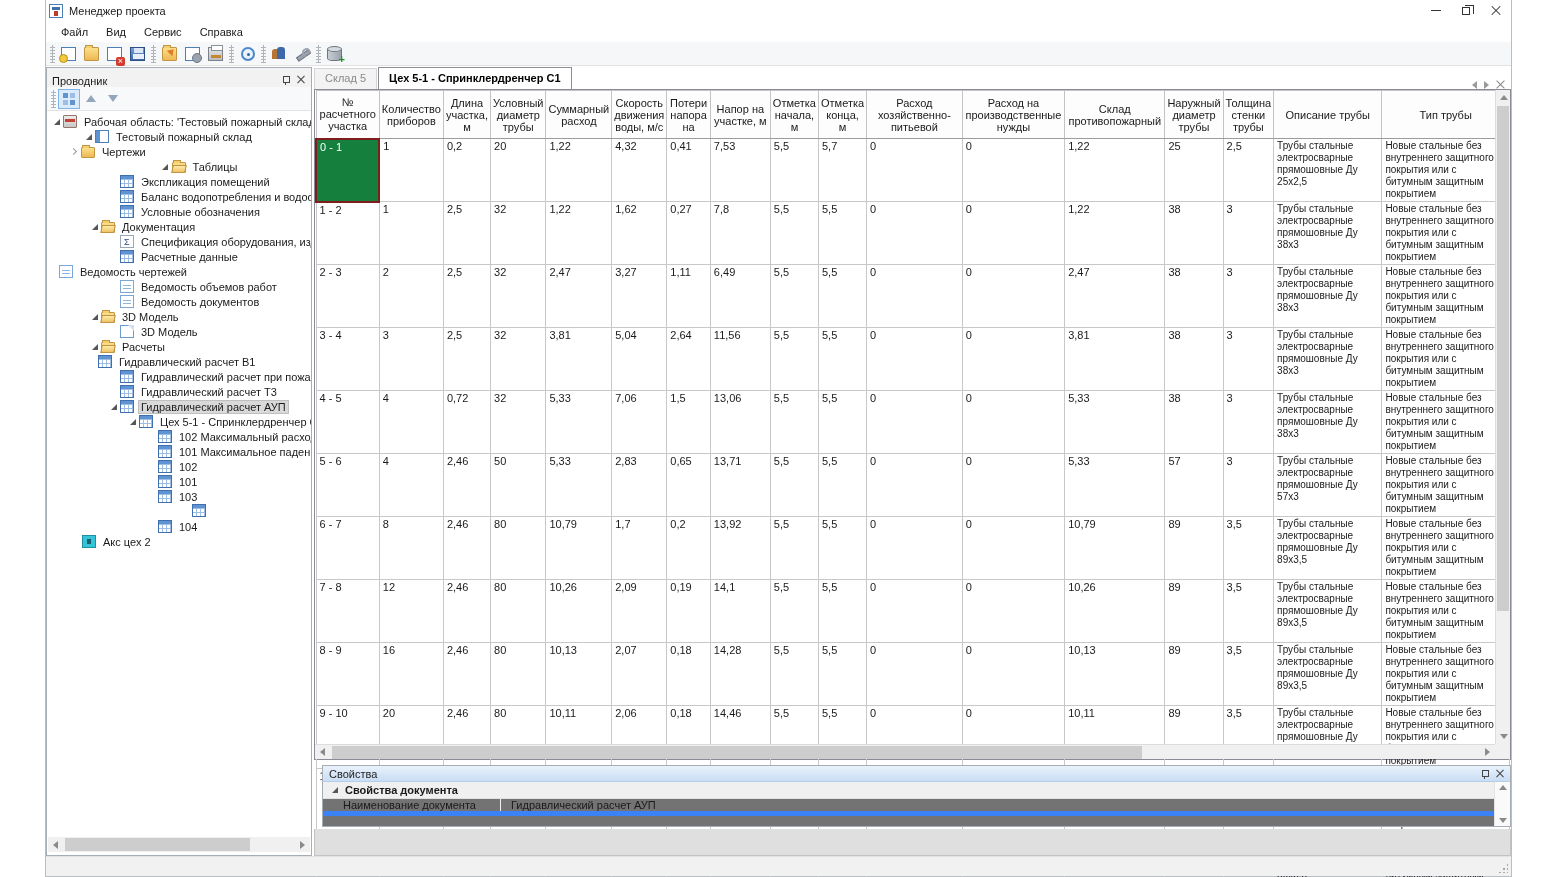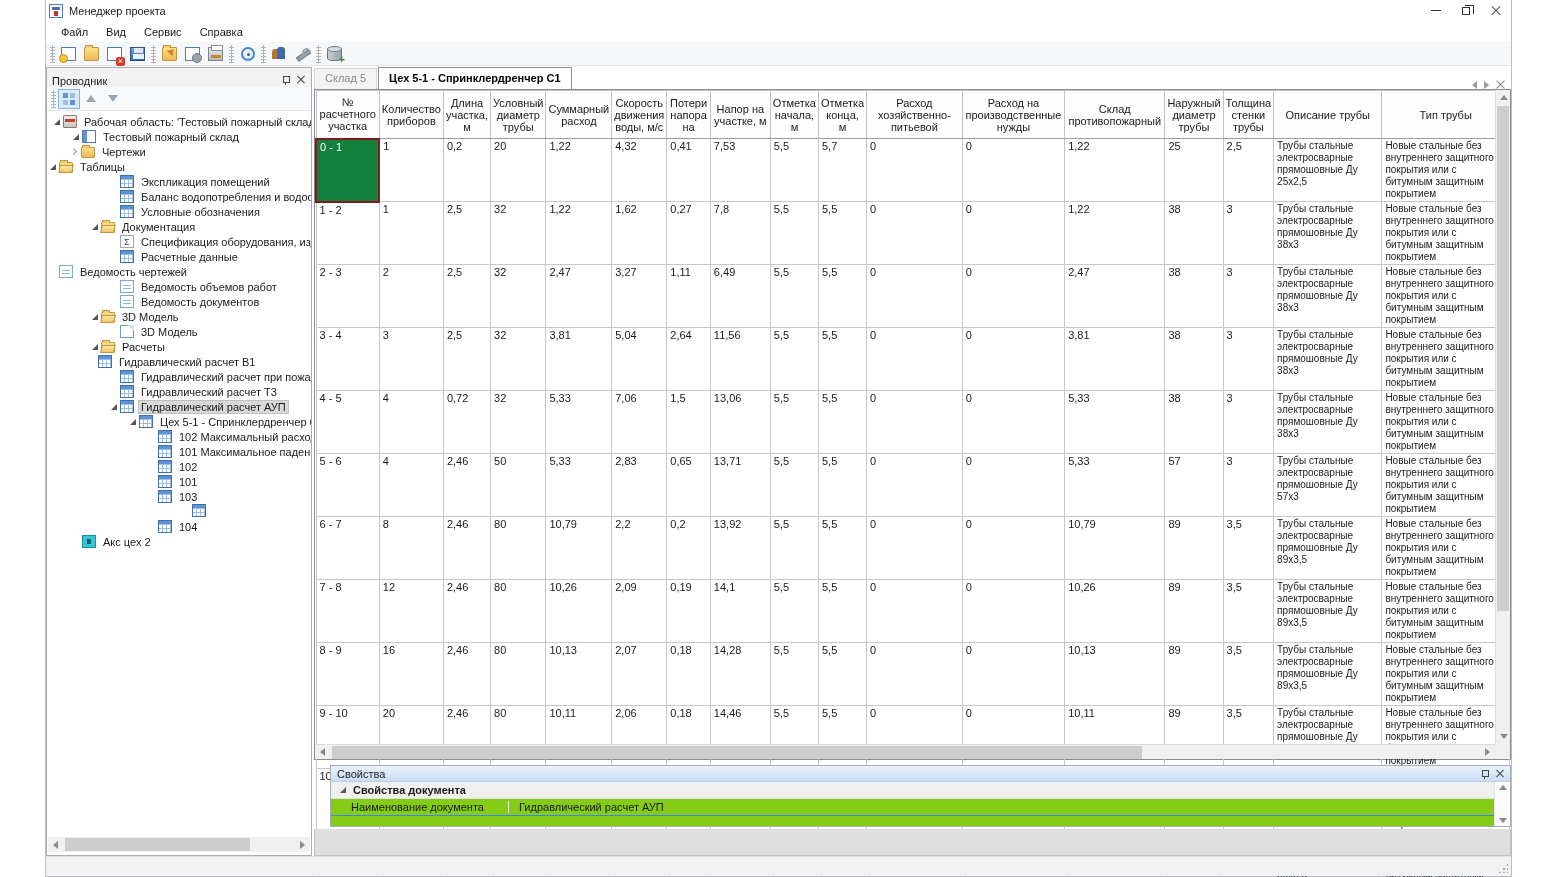--- a/index.html
+++ b/index.html
@@ -133,26 +133,26 @@
   .gridscroll-h .hs-thumb { width:810px; margin-left:2px; }
   .grid-corner { position:absolute; right:0; bottom:0; width:15px; height:15px; background:#f0f0f0; }
 
   table.grid { border-collapse:collapse; table-layout:fixed; }
   .grid th { font-weight:normal; background:#fdfdfd; border:1px solid #c3c3c3; border-bottom:1px solid #9c9c9c; text-align:center; vertical-align:middle; padding:1px 2px; height:48px; line-height:12px; }
   .grid td { border:1px solid #c8c8c8; vertical-align:top; text-align:left; padding:1px 3px; height:40px; line-height:13px; overflow:hidden; }
   .grid td.txt { font-size:10px; line-height:12px; }
   .grid td.sel { background:#15803d; color:#fff; border:2px solid #7f1d1d; }
 
   
-  .props { position:absolute; left:16px; right:0; top:698px; height:62px; border:1px solid #a7adb5; background:#84cc16; }
+  .props { position:absolute; left:8px; right:0; top:698px; height:62px; border:1px solid #a7adb5; background:#737373; }
   .props-head { height:16px; background:linear-gradient(#e9f2fc,#c9ddf4); border-bottom:1px solid #b5cfe7; display:flex; align-items:center; padding:0 3px 0 6px; }
   .props-head-label { flex:1; color:#222; }
   .props-body { position:absolute; left:0; right:16px; top:16px; bottom:0; overflow:hidden; }
   .prop-group { height:17px; background:#f0f0f0; border-bottom:1px solid #e0e0e0; font-weight:bold; display:flex; align-items:center; padding-left:6px; gap:5px; }
-  .prop-row { height:17px; display:flex; align-items:center; border-bottom:1px solid #3b82f6; }
+  .prop-row { height:17px; display:flex; align-items:center; border-bottom:5px solid #3b82f6; }
   .prop-name { width:178px; padding-left:20px; border-right:1px solid #f0f0f0; }
   .prop-value { flex:1; padding-left:10px; }
   .props-scroll { position:absolute; right:0; top:16px; bottom:0; width:16px; background:#fafafa; border-left:1px solid #e4e4e4; display:flex; flex-direction:column; justify-content:space-between; align-items:center; padding:3px 0; }
 
   .grayfill { position:absolute; left:0; right:0; top:762px; bottom:0; background:#dfdfdf; border:1px solid #c3c3c3; border-top:none; }
 
   .statusbar { position:absolute; left:0; right:0; bottom:0; height:20px; background:#f1f1f1; border-top:1px solid #e3e3e3; }
   .grip-resize { position:absolute; right:3px; bottom:3px; width:10px; height:10px;
      background-image:radial-gradient(circle,#a9a9a9 1px,transparent 1.2px); background-size:4px 4px; clip-path:polygon(100% 0,100% 100%,0 100%); }
 </style>
@@ -248,31 +248,31 @@
         <div class="ttb">
             <div class="arr-dn"></div>
           </div>
       </div>
       <div class="tree" id="tree">
           <div class="tree-row" style="padding-left: 4px;">
             <span class="exp e"></span>
             <span class="ti ti-workspace"></span>
             <span class="tree-label">Рабочая область: 'Тестовый пожарный склад' (1 proje</span>
           </div>
-          <div class="tree-row" style="padding-left: 23px;">
+          <div class="tree-row" style="padding-left: 36px;">
             <span class="exp e"></span>
             <span class="ti ti-project"></span>
             <span class="tree-label">Тестовый пожарный склад</span>
           </div>
           <div class="tree-row" style="padding-left: 22px;">
             <span class="exp c"></span>
             <span class="ti ti-folder"></span>
             <span class="tree-label">Чертежи</span>
           </div>
-          <div class="tree-row" style="">
+          <div class="tree-row" style="padding-left: 42px; justify-content: center;">
             <span class="exp e"></span>
             <span class="ti ti-folder-open"></span>
             <span class="tree-label">Таблицы</span>
           </div>
           <div class="tree-row" style="padding-left: 61px;">
             <span class="exp"></span>
             <span class="ti ti-table"></span>
             <span class="tree-label">Экспликация помещений</span>
           </div>
           <div class="tree-row" style="padding-left: 61px;">
@@ -575,21 +575,21 @@
                 <td>3</td>
                 <td class="txt">Трубы стальные электросварные прямошовные Ду 57x3</td>
                 <td class="txt">Новые стальные без внутреннего защитного покрытия или с битумным защитным покрытием</td>
               </tr>
               <tr>
                 <td>6 - 7</td>
                 <td>8</td>
                 <td>2,46</td>
                 <td>80</td>
                 <td>10,79</td>
-                <td>2,2</td>
+                <td>1,7</td>
                 <td>0,2</td>
                 <td>13,92</td>
                 <td>5,5</td>
                 <td>5,5</td>
                 <td>0</td>
                 <td>0</td>
                 <td>10,79</td>
                 <td>89</td>
                 <td>3,5</td>
                 <td class="txt">Трубы стальные электросварные прямошовные Ду 89x3,5</td>

